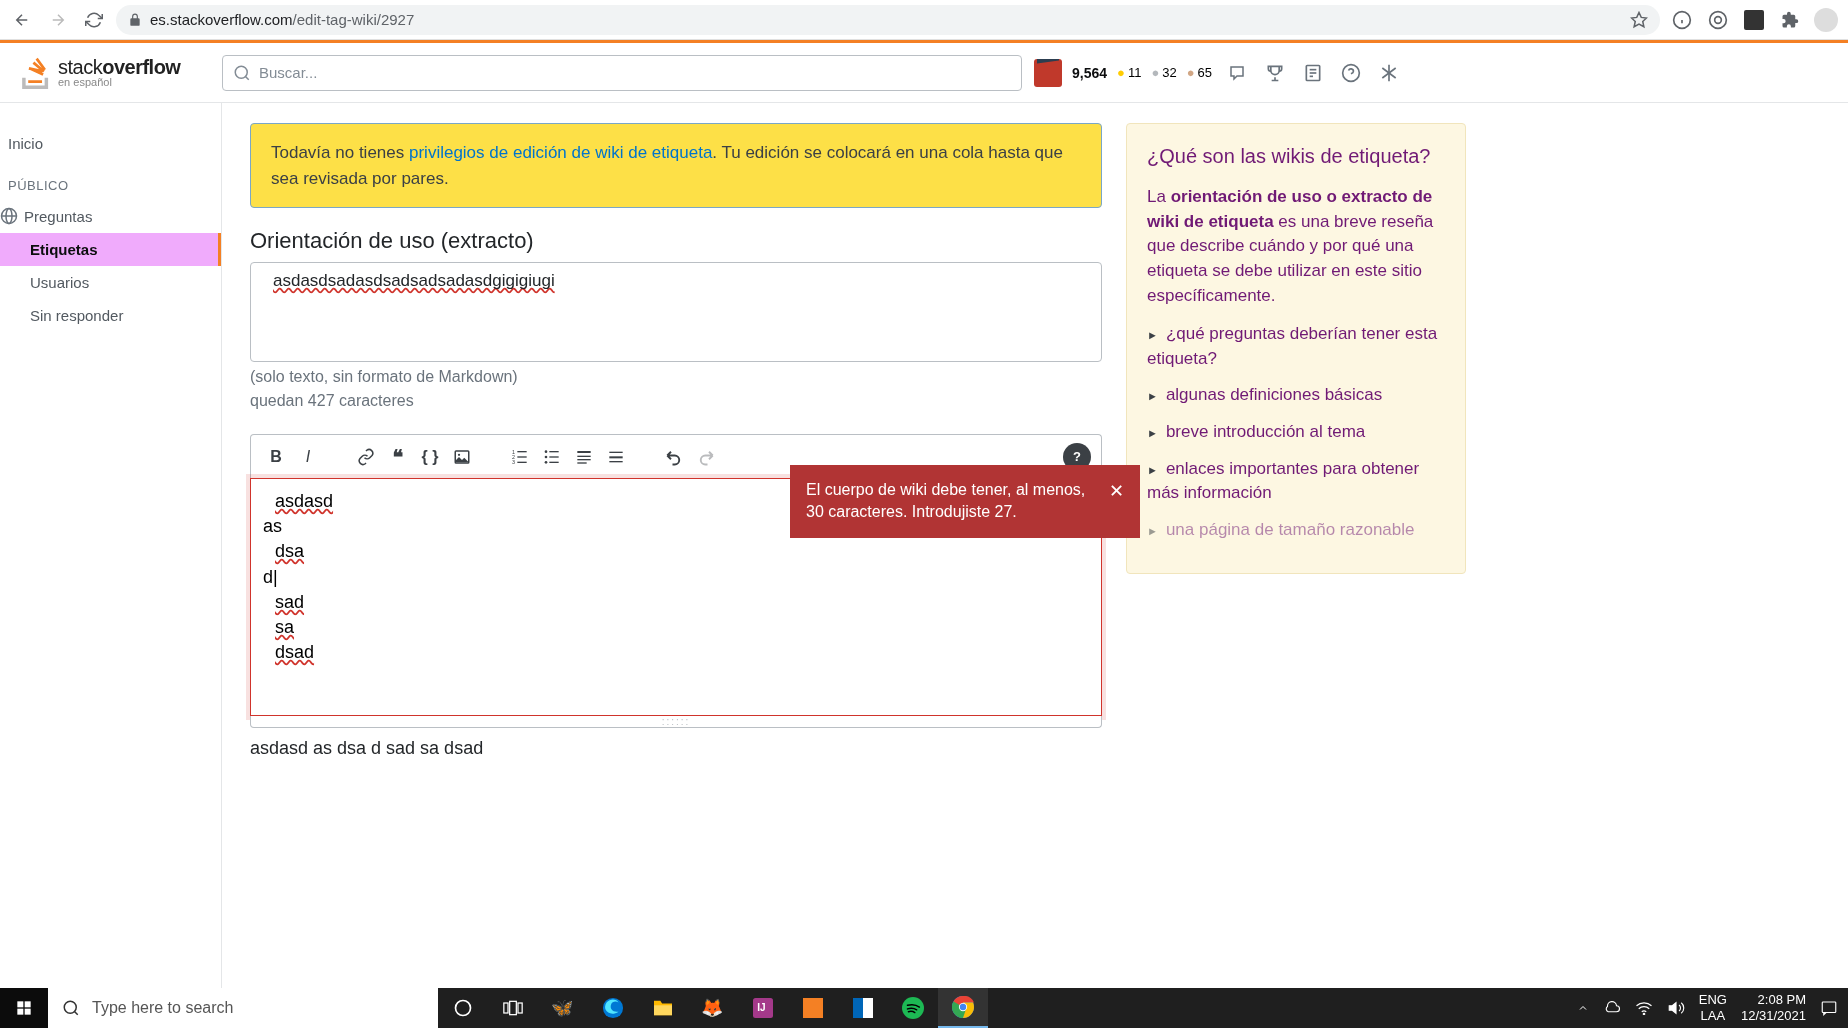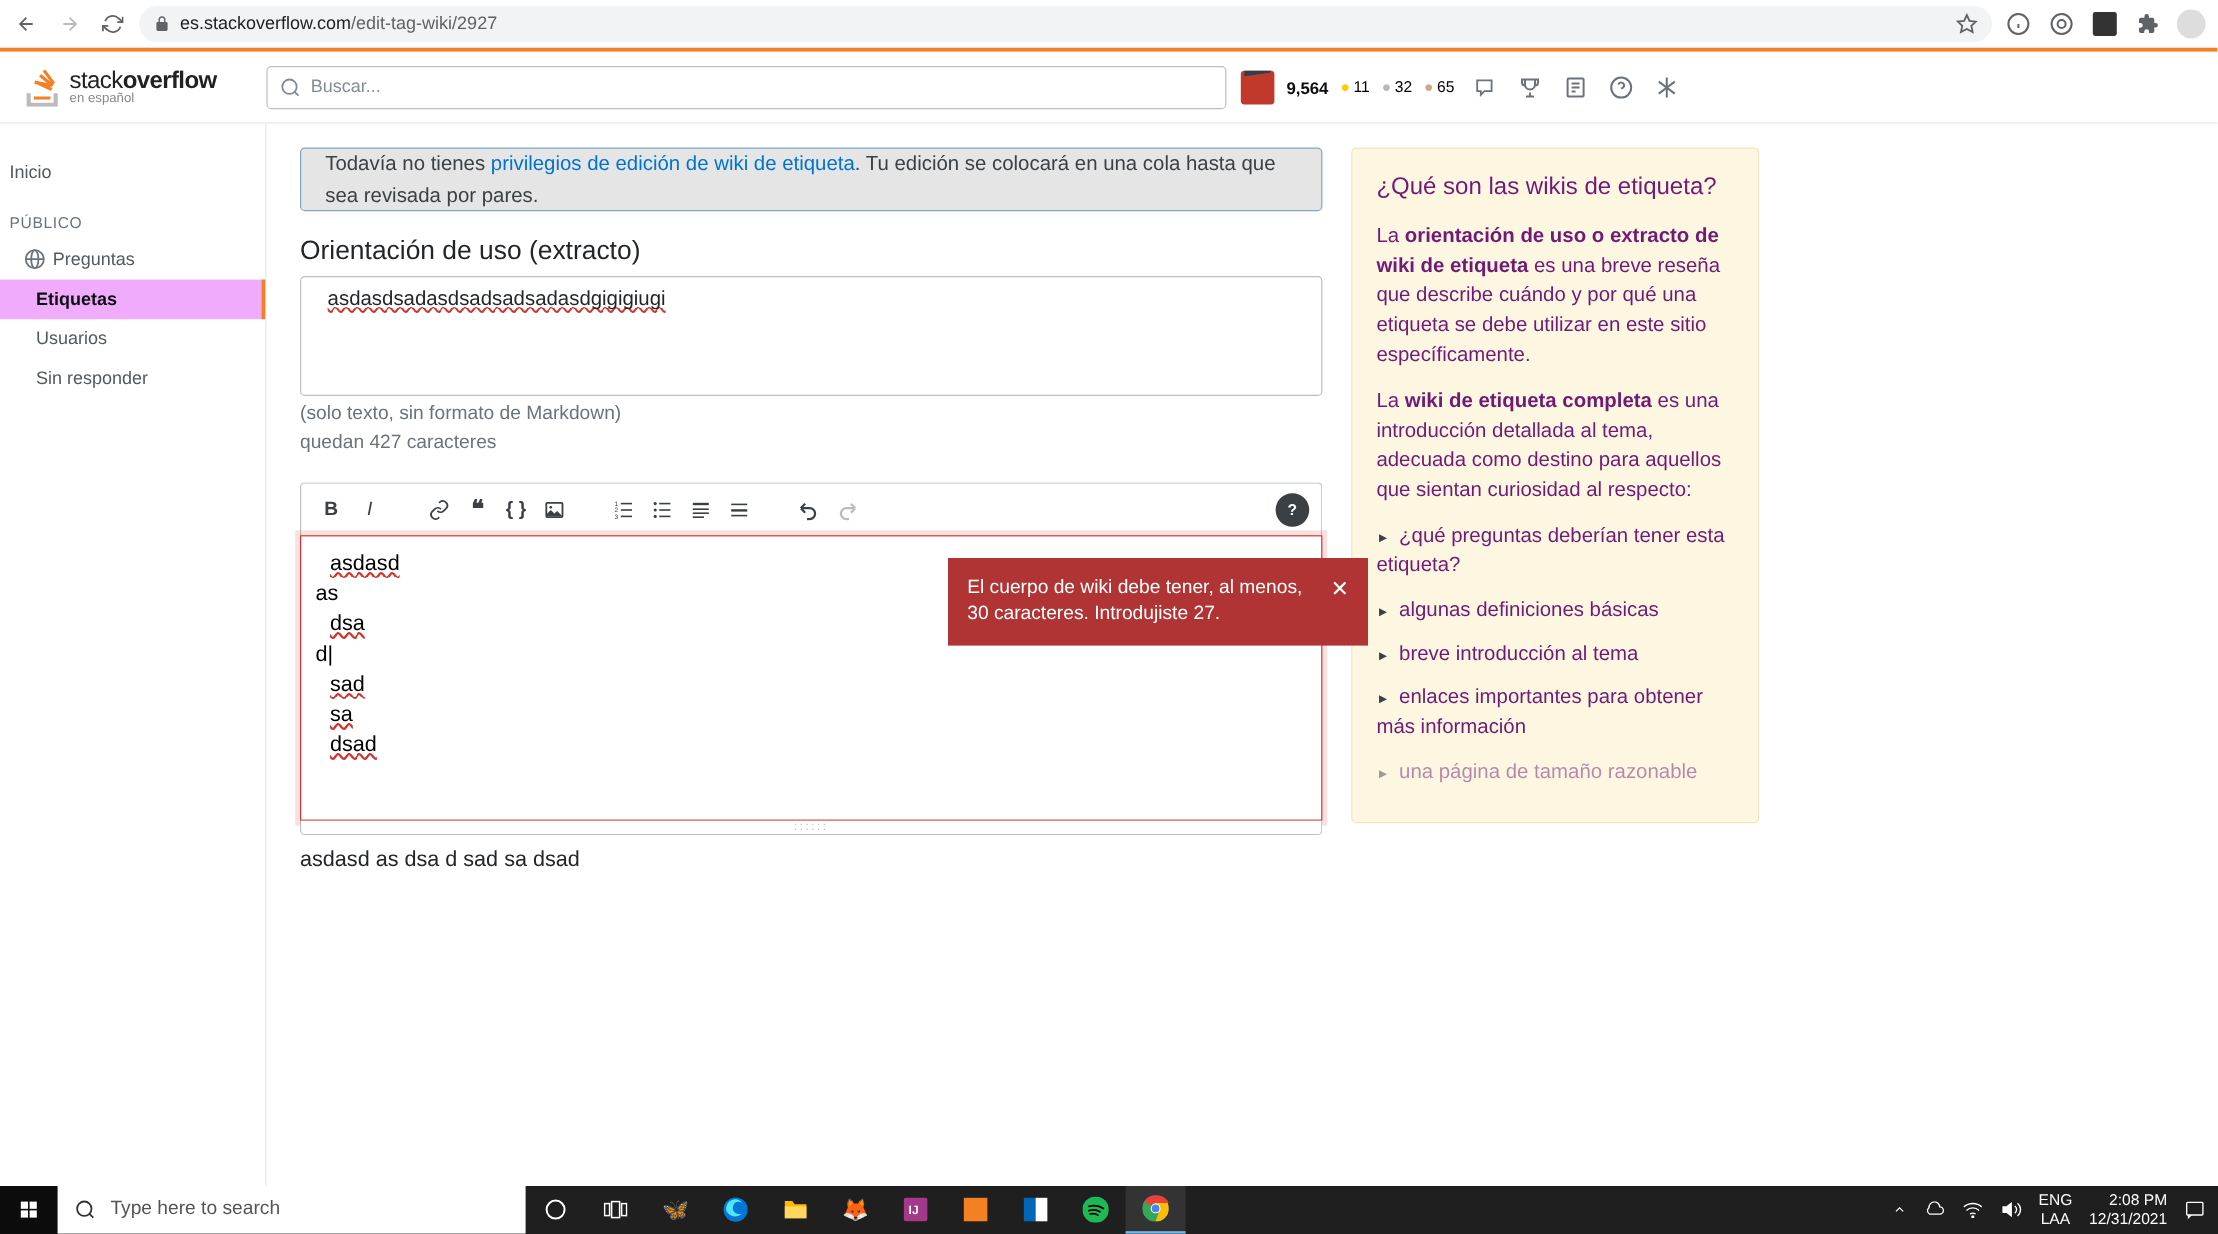--- a/index.html
+++ b/index.html
@@ -41,25 +41,25 @@
   .bronze::before{ content:"●"; color:#d1a684; margin-right:3px;}
   .topbar-icon { width:26px; height:26px; display:flex; align-items:center; justify-content:center; color:#6a737c; }
   
   
   .main { display:flex; height: calc(100% - 40px - 3px - 60px - 40px); }
   .sidebar-left { width: 222px; border-right:1px solid #e4e6e8; padding-top:24px; }
   .sidebar-left .nav-item { display:block; padding:8px 0 8px 8px; font-size:15px; color:#525960; text-decoration:none; }
   .sidebar-left .nav-heading { font-size:13px; color:#6a737c; padding:18px 0 6px 8px; text-transform:uppercase; letter-spacing:0.5px; }
   .sidebar-left .nav-item.active { font-weight:700; background:#f0abfc; border-right:3px solid #f48024; color:#0c0d0e; padding-left:30px; }
   .sidebar-left .nav-sub { padding-left:30px; }
-  .sidebar-left .nav-item.withicon { display:flex; align-items:center; gap:6px; padding-left:20px; }
+  .sidebar-left .nav-item.withicon { display:flex; align-items:center; gap:6px; padding-left:0; }
   
   .content { flex:1; padding: 20px 16px 0 28px; display:flex; gap:24px; max-width:1260px; }
   .editor-col { flex:1; min-width:0; }
-  .notice { background:#e5e5e5; border:1px solid #7aa7c7; border-radius:4px; padding:0 20px; font-size:17px; color:#3b4045; line-height:1.5; margin-bottom:20px; }
+  .notice { background:#fde047; border:1px solid #7aa7c7; border-radius:4px; padding:16px 20px; font-size:17px; color:#3b4045; line-height:1.5; margin-bottom:20px; }
   .notice a { color:#0074cc; text-decoration:none; }
   h2.section { font-size:22px; font-weight:400; color:#232629; margin-bottom:8px; }
   .excerpt-box { width:100%; height:100px; border:1px solid #babfc4; border-radius:4px; padding:8px 10px; font-size:17px; font-family:inherit; resize:none; color:#232629; }
   .spellcheck { text-decoration: underline wavy #d0342c; text-decoration-skip-ink:none;margin-left:12px; }
   .hint { color:#6a737c; font-size:16px; margin-top:6px; }
   .wmd-toolbar { border:1px solid #babfc4; border-bottom:none; border-radius:4px 4px 0 0; height:44px; display:flex; align-items:center; padding:0 10px; gap:4px; margin-top:24px; }
   .tb-group { display:flex; gap:2px; margin-right:24px; }
   .tb-btn { width:30px; height:30px; border:none; background:transparent; display:flex; align-items:center; justify-content:center; color:#3b4045; font-size:16px; cursor:pointer; }
   .tb-help { margin-left:auto; width:28px; height:28px; border-radius:50%; background:#3b4045; color:#fff; display:flex; align-items:center; justify-content:center; font-weight:700; }
   .wmd-body { width:100%; height:238px; border:1px solid #d0342c; padding:10px 12px; font-size:18px; font-family:inherit; line-height:1.4; outline:none; box-shadow: 0 0 0 4px rgba(208,52,44,0.15); }
@@ -340,21 +340,20 @@
           <div>30 caracteres. Introdujiste 27.</div>
         </div>
         <span class="close">✕</span>
       </div>
     </div>
 
     <div class="sidebar-right">
       <div class="yellow-box">
         <h3>¿Qué son las wikis de etiqueta?</h3>
         <p><span>La </span><b>orientación de uso o extracto de wiki de etiqueta</b><span> es una breve reseña que describe cuándo y por qué una etiqueta se debe utilizar en este sitio específicamente.</span></p>
-        <p><span>La </span><b>wiki de etiqueta completa</b><span> es una introducción detallada al tema, adecuada como destino para aquellos que sientan curiosidad al respecto:</span></p>
         <ul>
           <li>¿qué preguntas deberían tener esta etiqueta?</li>
           <li>algunas definiciones básicas</li>
           <li>breve introducción al tema</li>
           <li>enlaces importantes para obtener más información</li>
           <li style="opacity:0.5">una página de tamaño razonable</li>
         </ul>
       </div>
     </div>
   </div>

